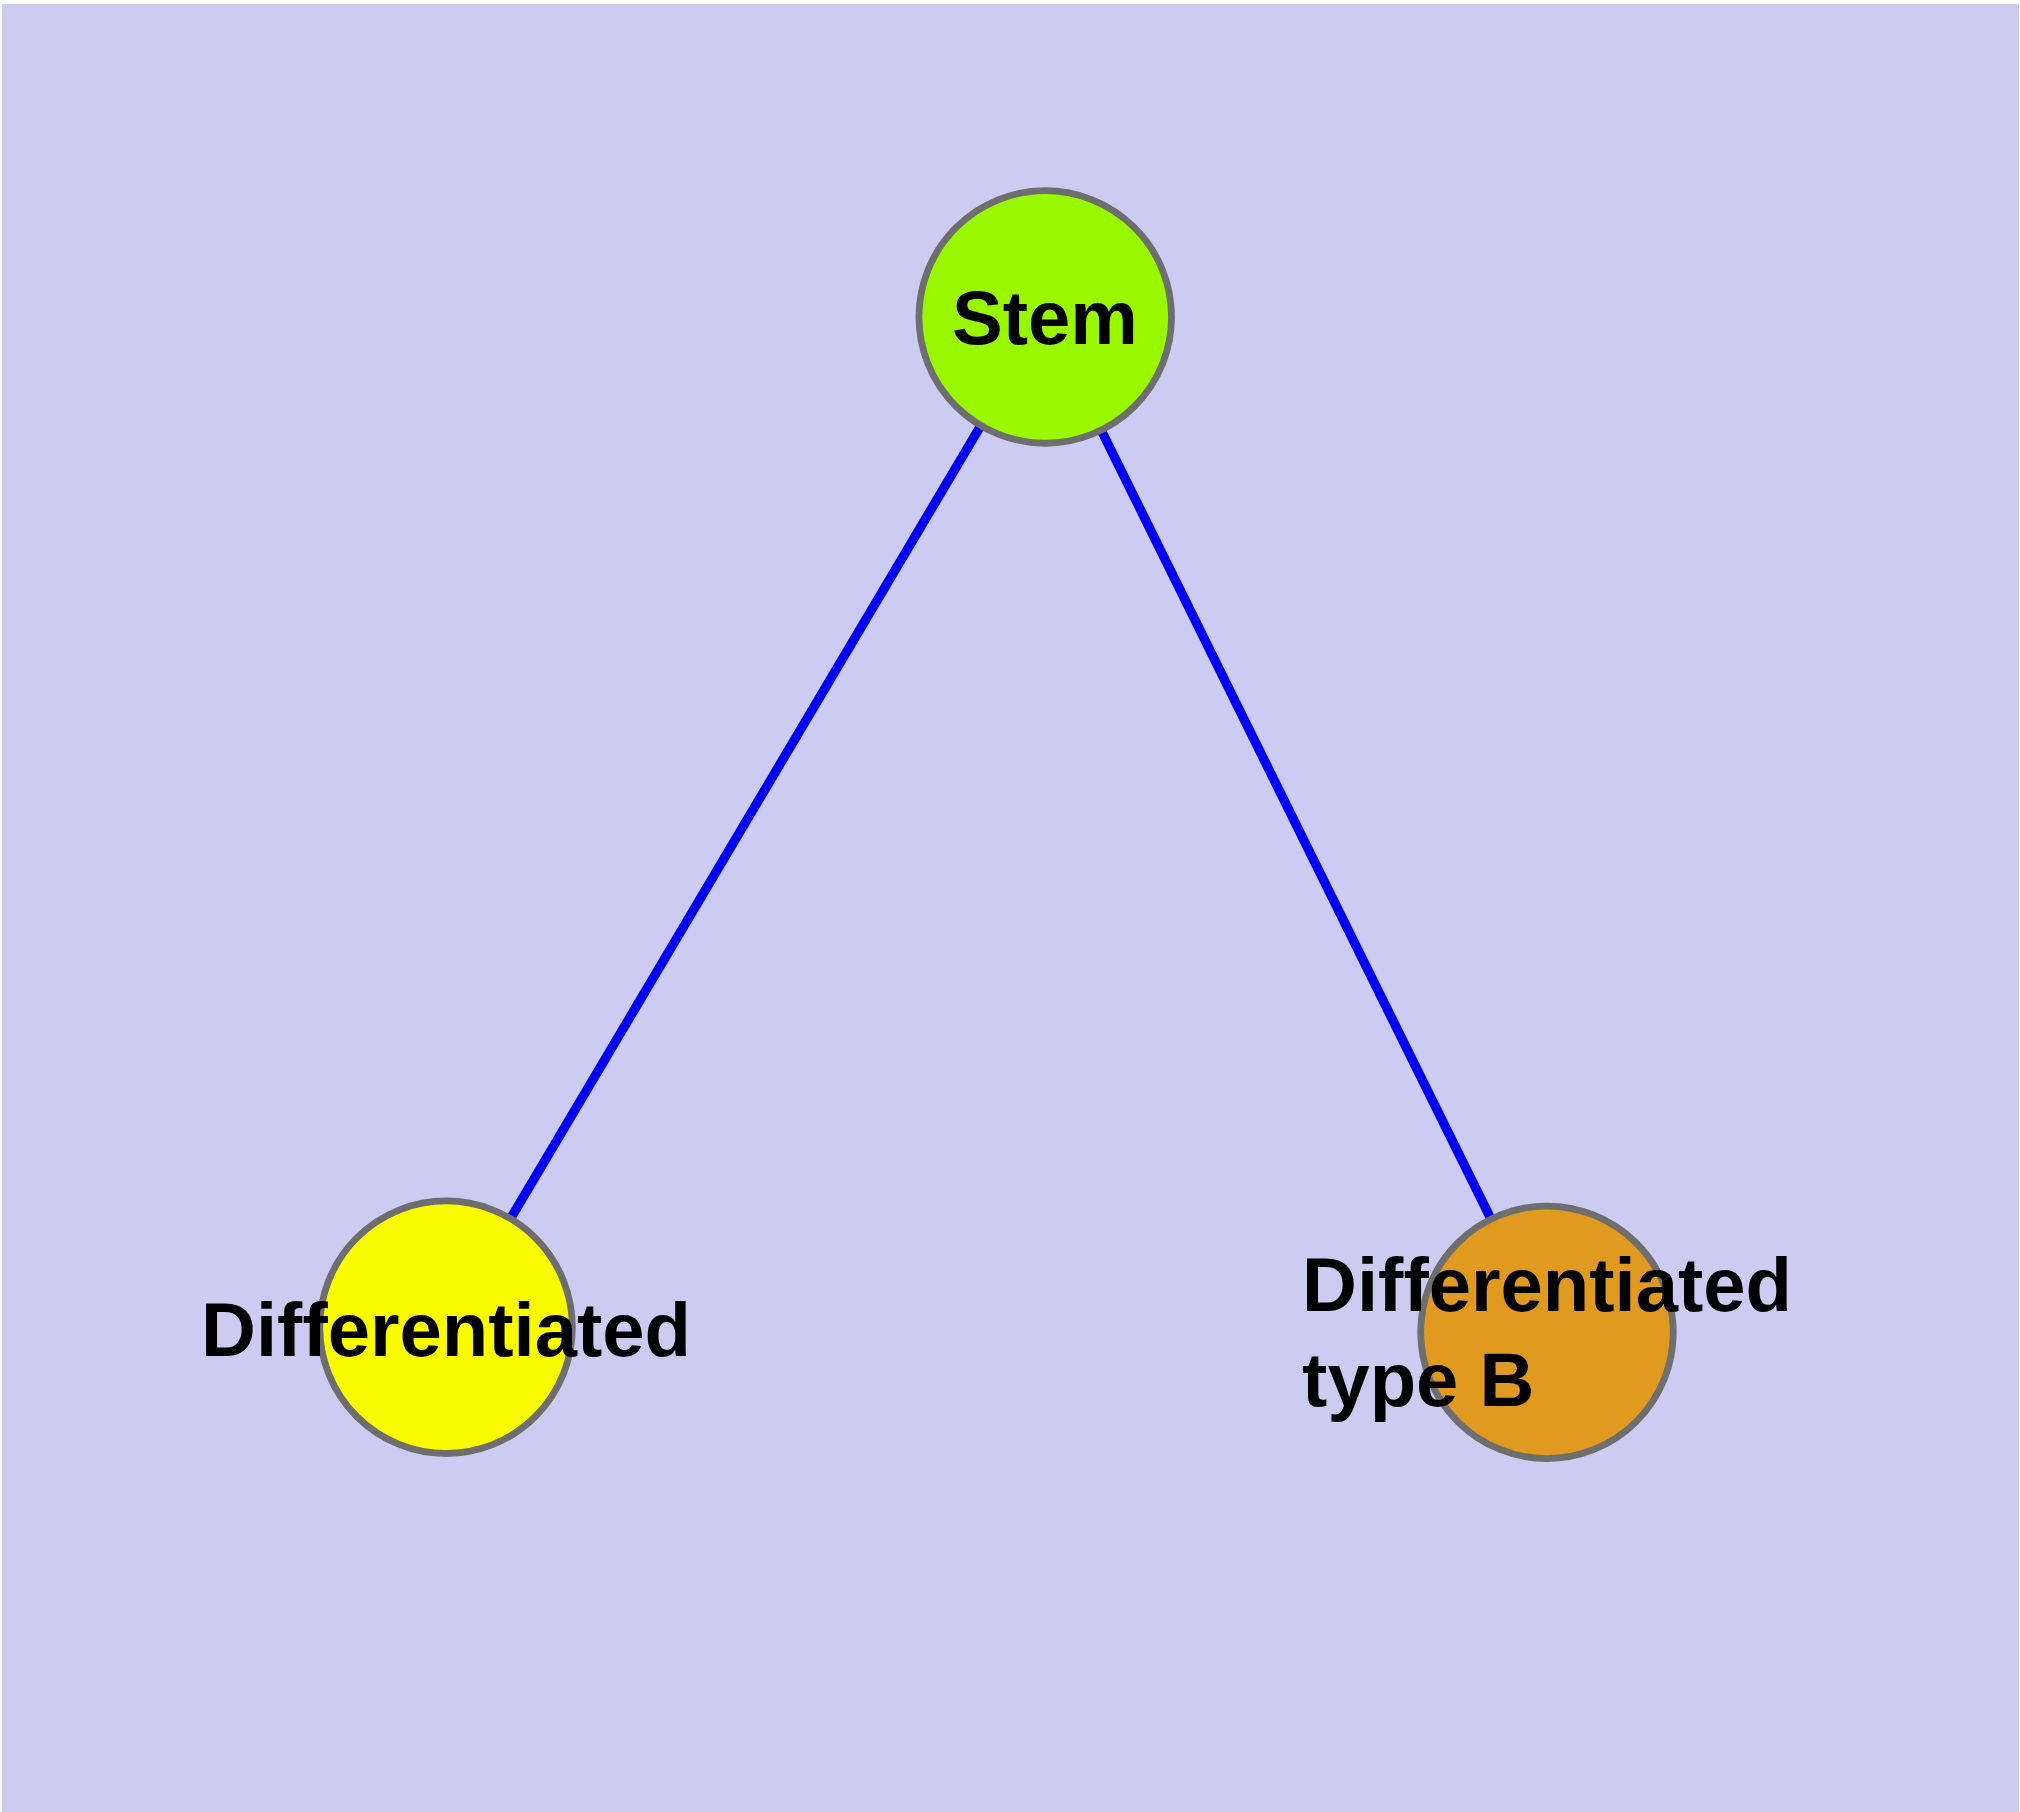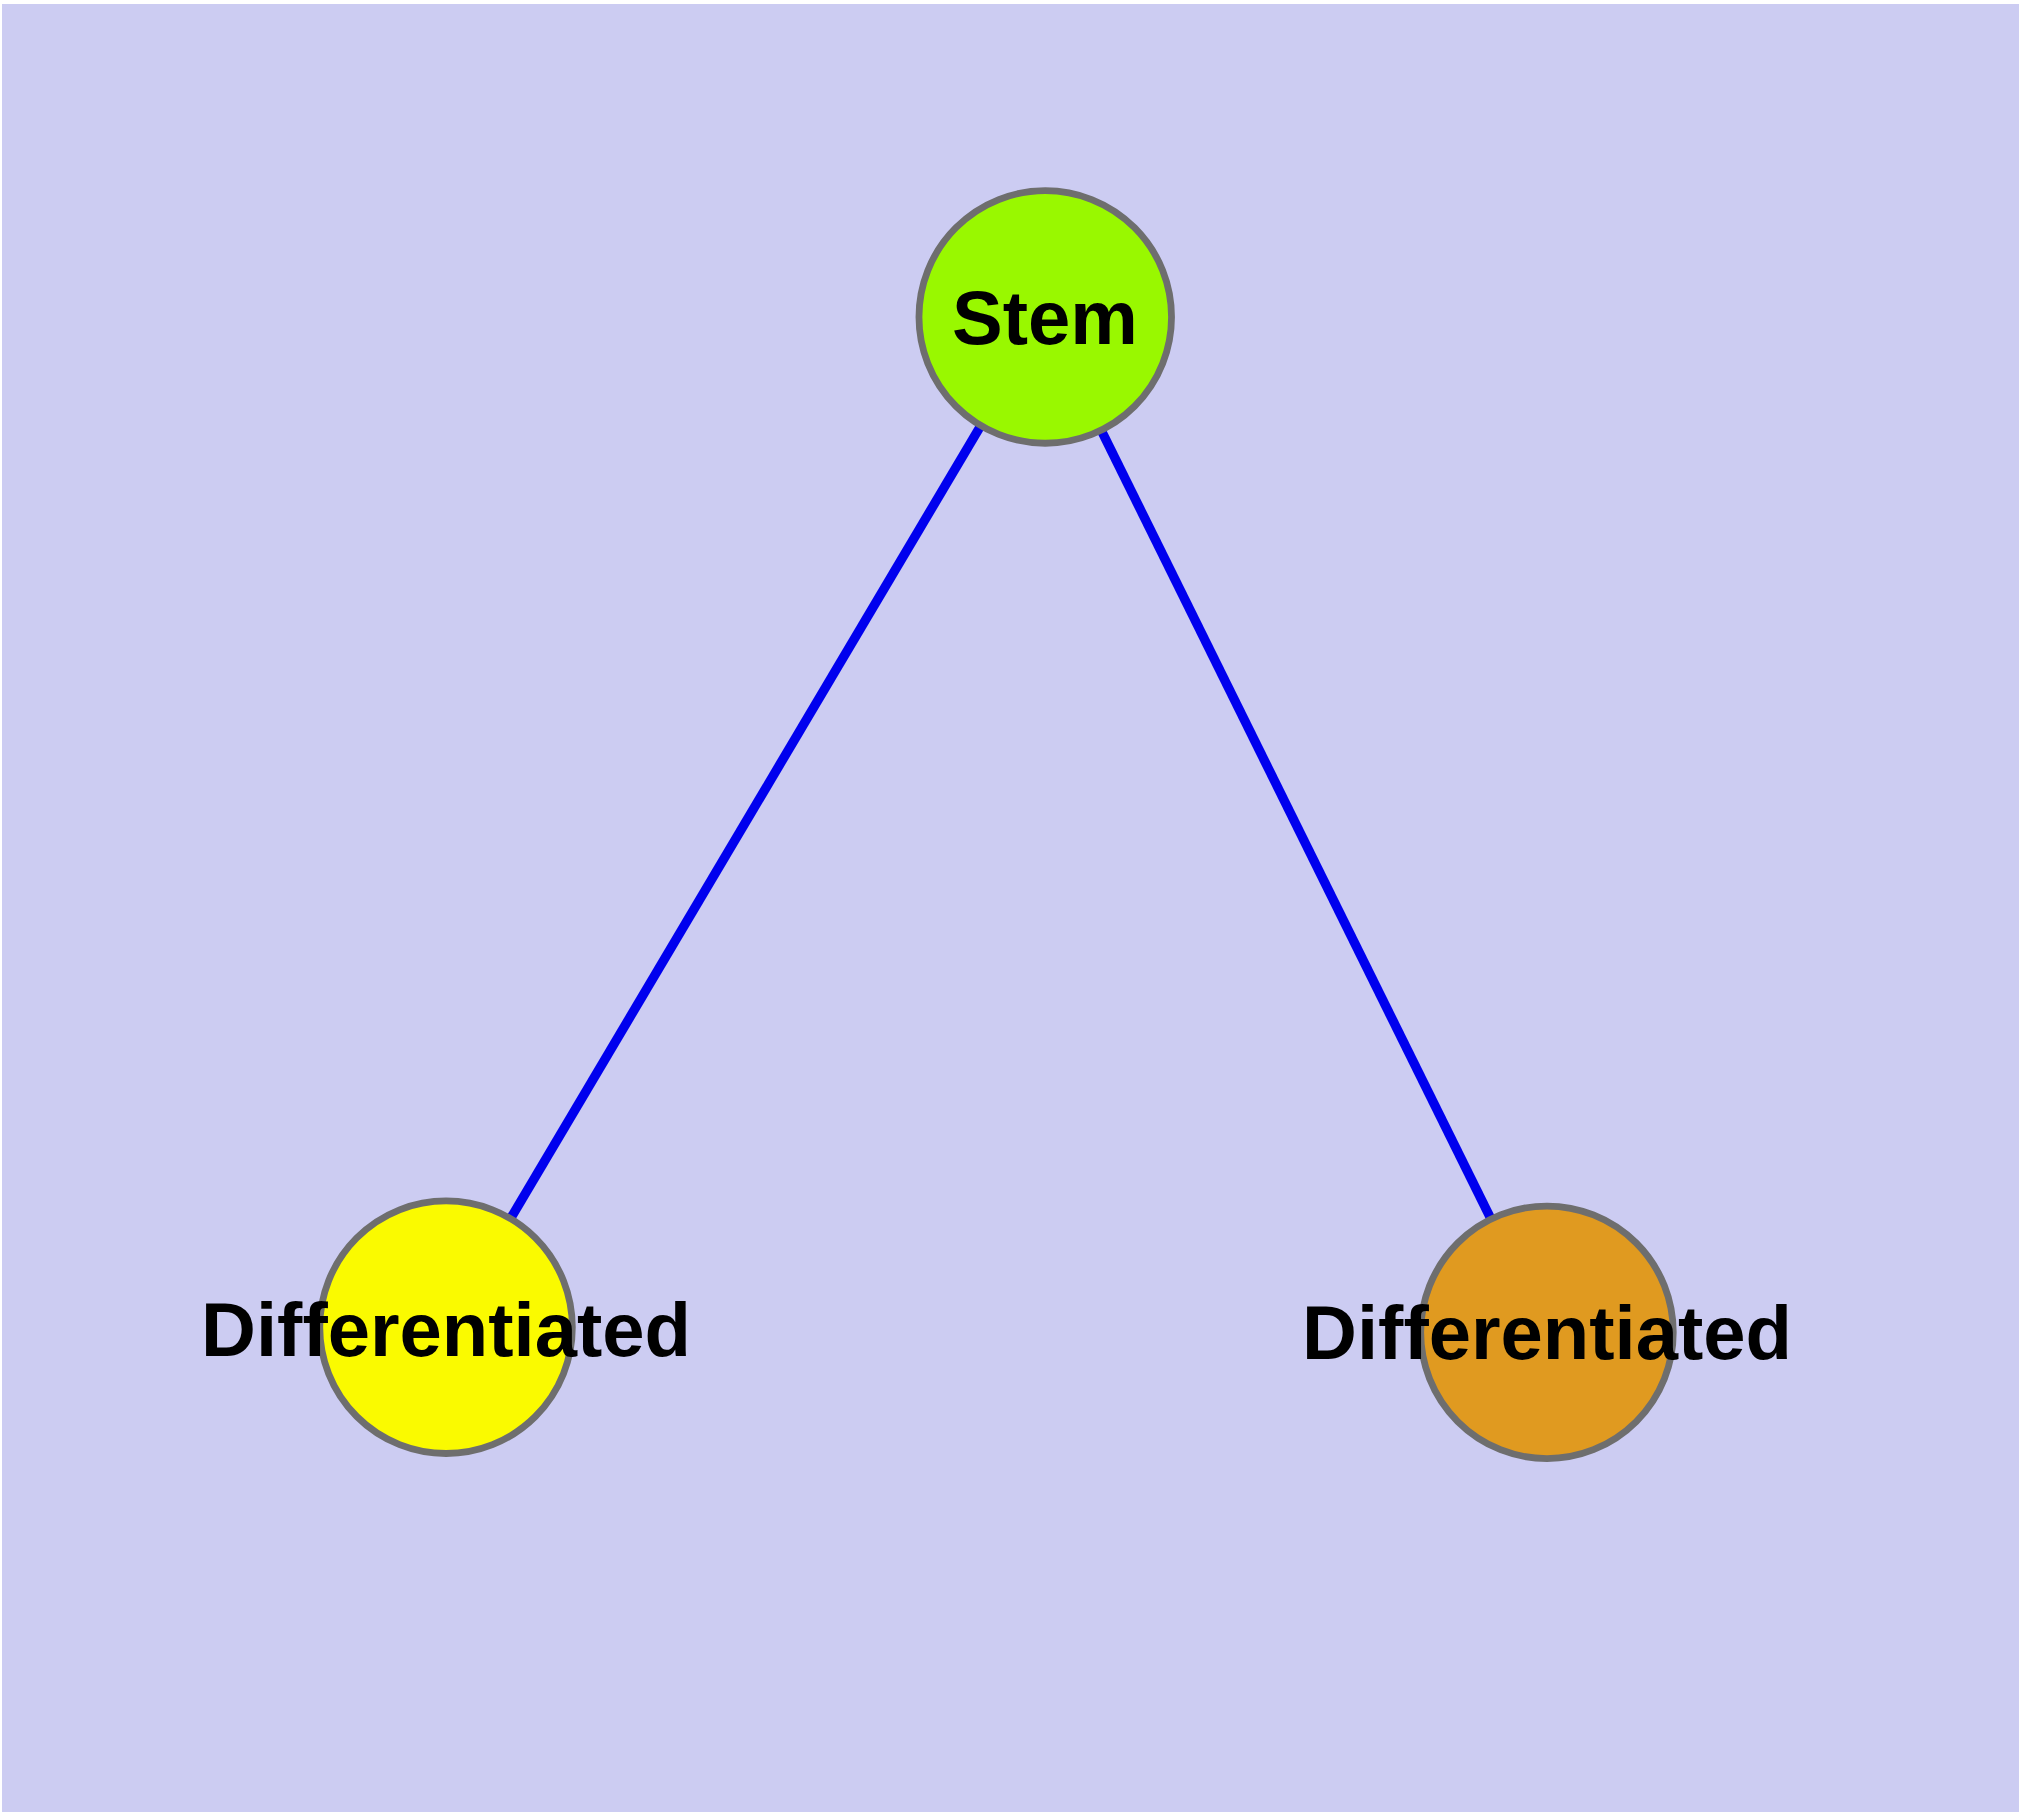--- a/index.html
+++ b/index.html
@@ -61,14 +61,15 @@
 </svg>
 
 <div class="node-label" style="left:1045px; top:317px;">Stem</div>
 
 <div class="node-label" style="left:446px; top:1329px;">
   <div>Differentiated</div>
 </div>
 
 <div class="node-label" style="left:1547px; top:1332px;">
   <div>Differentiated</div>
+  <div>type B</div>
 </div>
 
 
 </body></html>

